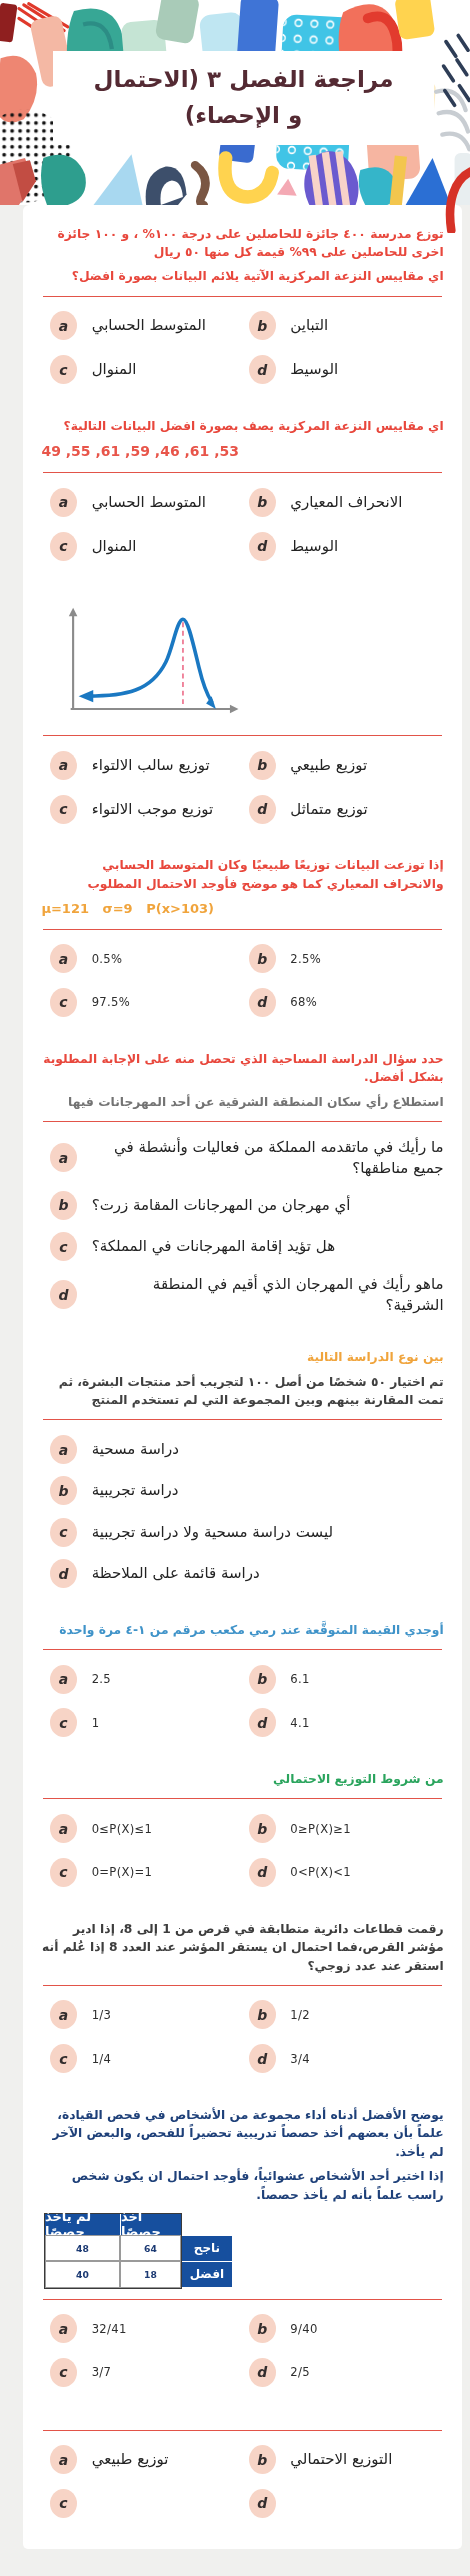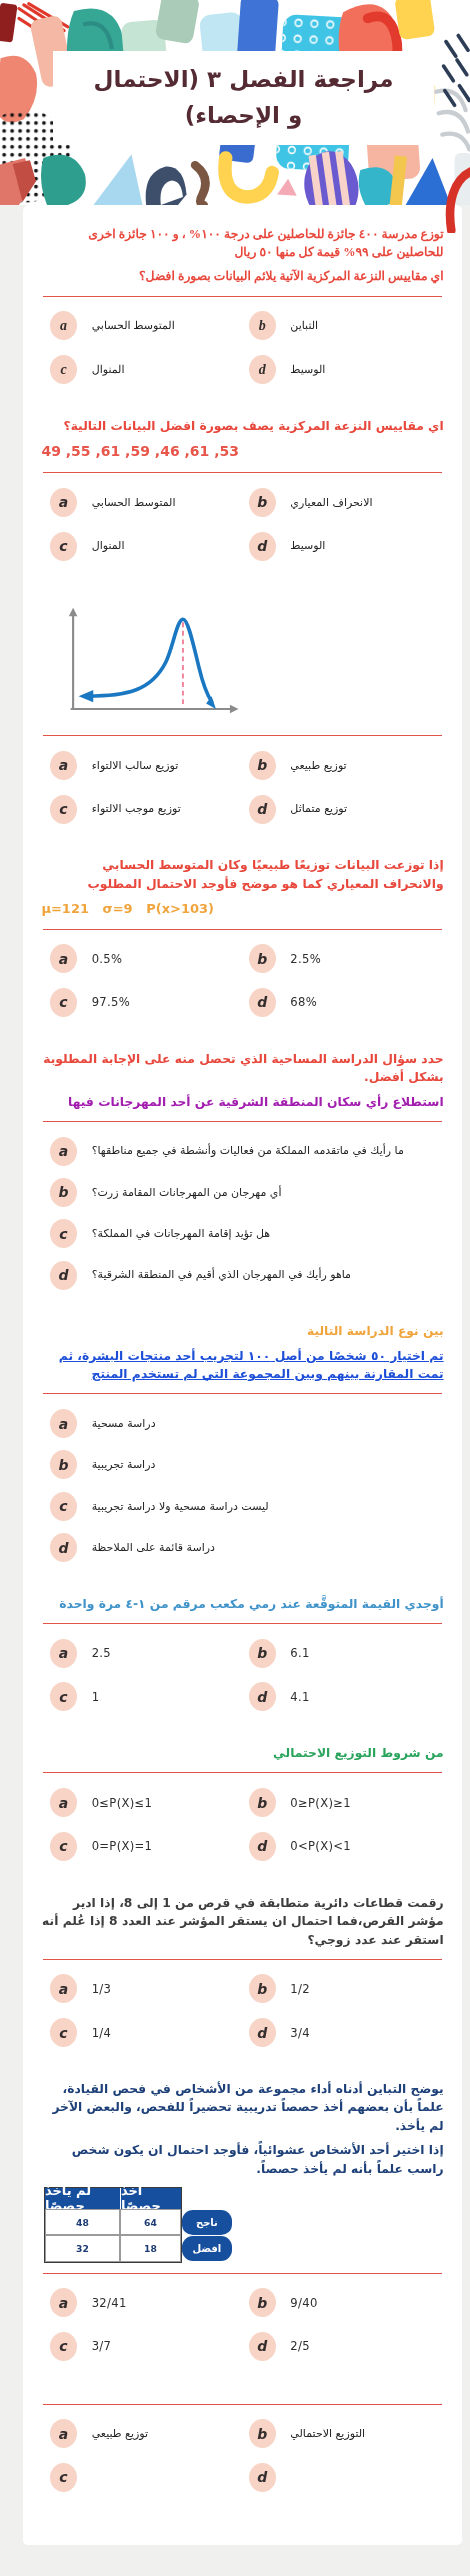--- a/index.html
+++ b/index.html
@@ -19,57 +19,57 @@
     color:var(--title-color,#542a33);font-weight:bold;font-size:23px;line-height:1.55;
     direction:rtl;text-align:center;white-space:nowrap;
   }
   .red-arc{position:absolute;left:439px;top:164px;z-index:6;pointer-events:none;}
   
   .card{
     margin-left:23px;width:439px;background:var(--card-bg,#ffffff);
     border-radius:6.1px 6.1px 4.9px 4.9px;position:relative;padding:2.5px 0 21px 0;min-height:2316px;
   }
   .question{padding:23px 18.4px 4.9px 18.4px;}
-  .question:first-child{padding-top:17px;font-family:Liberation Serif, serif;}
+  .question:first-child{padding-top:17px;}
   .qline{
     margin:0 0 6.1px 0;font-size:12.3px;font-weight:600;line-height:1.5;text-align:right;direction:rtl;
   }
   .qline.gap{margin-top:4px;}
   .divider{border-top:1.2px solid var(--divider,#e25349);margin:9.8px 1.2px 14.7px 1.2px;height:0;}
   .figure{margin:11px 0 1.2px 17px;}
   
   .options{margin:0 0 4.9px 8.6px;}
   .options.grid{display:grid;grid-template-columns:1fr 1fr;row-gap:14.7px;column-gap:3.7px;}
   .options.list{display:flex;flex-direction:column;gap:12.3px;}
   .option{display:flex;align-items:center;gap:14.7px;direction:ltr;cursor:pointer;}
   .letter{
     flex:0 0 auto;width:27px;height:29px;border-radius:50%;
     background:var(--circle,#f7d4c6);color:var(--letter,#332d2d);
     display:flex;align-items:center;justify-content:center;
     font-size:14px;font-style:italic;font-weight:600;
   }
-  .opt-text{font-size:11px;color:#232323;line-height:1.4;}
+  .opt-text{font-size:15px;color:#232323;line-height:1.4;}
   .opt-text.math{font-size:11.6px;color:#2e2e2e;letter-spacing:0.3px;}
   
   .dt-wrap{display:flex;margin:8.6px 0 2.5px 2.5px;direction:ltr;align-items:flex-start;}
   .dt-main{display:grid;grid-template-columns:75px 61px;border:1.2px solid #3a3a3a;background:#fff;}
   .dt-main .th{
     background:var(--tbl-blue,#164f9e);color:#fff;font-weight:bold;font-size:13px;
     height:21px;display:flex;align-items:center;justify-content:center;
   }
   .dt-main .th + .th{border-left:1.8px solid #fff;}
   .dt-main .td{
     background:#fff;color:var(--tbl-num,#1c3a73);font-weight:bold;font-size:9.2px;
     height:24.5px;display:flex;align-items:center;justify-content:center;border:0.6px solid #9a9a9a;
   }
   .dt-labels{display:flex;flex-direction:column;width:50px;}
   .dt-labels .spacer{height:23px;}
   .dt-labels .rl{
-    height:25px;background:var(--tbl-blue,#164f9e);color:#fff;font-size:10px;font-weight:bold;
-    display:flex;align-items:center;justify-content:center;border-bottom:1.8px solid #fff;border-radius:11px;
+    height:25px;background:var(--tbl-blue,#164f9e);color:#fff;font-size:12px;font-weight:bold;
+    display:flex;align-items:center;justify-content:center;border-bottom:1.8px solid #fff;
   }
   .dt-labels .rl:last-child{border-bottom:none;}
 </style>
 </head>
 <body>
 
 <div class="page">
 
   <div class="header-art">
     <svg width="471" height="205" viewBox="0 0 768 335">
@@ -242,21 +242,21 @@
               <span class="opt-text math" dir="auto">97.5%</span>
             </div>
             <div class="option">
               <span class="letter">d</span>
               <span class="opt-text math" dir="auto">68%</span>
             </div>
           </div>
         </section>
         <section class="question">
           <p class="qline" dir="rtl" style="color: rgb(232, 71, 60);">حدد سؤال الدراسة المساحية الذي تحصل منه على الإجابة المطلوبة بشكل أفضل.</p>
-          <p class="qline gap" dir="rtl" style="color: #a21caf;">استطلاع رأي سكان المنطقة الشرقية عن أحد المهرجانات فيها</p>
+          <p class="qline gap" dir="rtl" style="color: #737373;">استطلاع رأي سكان المنطقة الشرقية عن أحد المهرجانات فيها</p>
           <div class="divider"></div>
           <div class="options list">
             <div class="option">
               <span class="letter">a</span>
               <span class="opt-text" dir="auto">ما رأيك في ماتقدمه المملكة من فعاليات وأنشطة في جميع مناطقها؟</span>
             </div>
             <div class="option">
               <span class="letter">b</span>
               <span class="opt-text" dir="auto">أي مهرجان من المهرجانات المقامة زرت؟</span>
             </div>
@@ -265,21 +265,21 @@
               <span class="opt-text" dir="auto">هل تؤيد إقامة المهرجانات في المملكة؟</span>
             </div>
             <div class="option">
               <span class="letter">d</span>
               <span class="opt-text" dir="auto">ماهو رأيك في المهرجان الذي أقيم في المنطقة الشرقية؟</span>
             </div>
           </div>
         </section>
         <section class="question">
           <p class="qline" dir="rtl" style="color: rgb(240, 164, 60);">بين نوع الدراسة التالية</p>
-          <p class="qline" dir="rtl" style="color: #1d4ed8; text-decoration: underline;">تم اختيار ٥٠ شخصًا من أصل ١٠٠ لتجريب أحد منتجات البشرة، ثم تمت المقارنة بينهم وبين المجموعة التي لم تستخدم المنتج</p>
+          <p class="qline" dir="rtl" style="color: #404040;">تم اختيار ٥٠ شخصًا من أصل ١٠٠ لتجريب أحد منتجات البشرة، ثم تمت المقارنة بينهم وبين المجموعة التي لم تستخدم المنتج</p>
           <div class="divider"></div>
           <div class="options list">
             <div class="option">
               <span class="letter">a</span>
               <span class="opt-text" dir="auto">دراسة مسحية</span>
             </div>
             <div class="option">
               <span class="letter">b</span>
               <span class="opt-text" dir="auto">دراسة تجريبية</span>
             </div>
@@ -353,29 +353,29 @@
               <span class="letter">c</span>
               <span class="opt-text math" dir="auto">1/4</span>
             </div>
             <div class="option">
               <span class="letter">d</span>
               <span class="opt-text math" dir="auto">3/4</span>
             </div>
           </div>
         </section>
         <section class="question">
-          <p class="qline" dir="rtl" style="color: rgb(30, 64, 121);">يوضح التباين أدناه أداء مجموعة من الأشخاص في فحص القيادة، علماً بأن بعضهم أخذ حصصاً تدريبية تحضيراً للفحص، والبعض الآخر لم يأخذ.</p>
+          <p class="qline" dir="rtl" style="color: rgb(30, 64, 121);">يوضح الأفضل أدناه أداء مجموعة من الأشخاص في فحص القيادة، علماً بأن بعضهم أخذ حصصاً تدريبية تحضيراً للفحص، والبعض الآخر لم يأخذ.</p>
           <p class="qline" dir="rtl" style="color: rgb(30, 64, 121);">إذا اختير أحد الأشخاص عشوائياً، فأوجد احتمال ان يكون شخص راسب علماً بأنه لم يأخذ حصصاً.</p>
           <div class="dt-wrap">
             <div class="dt-main">
               <div class="th">لم يأخذ حصصًا</div>
               <div class="th">أخذ حصصًا</div>
               <div class="td">48</div>
               <div class="td">64</div>
-              <div class="td">32</div>
+              <div class="td">40</div>
               <div class="td">18</div>
             </div>
             <div class="dt-labels">
               <div class="spacer"></div>
               <div class="rl">ناجح</div>
               <div class="rl">افضل</div>
             </div>
           </div>
           <div class="divider"></div>
           <div class="options grid">

